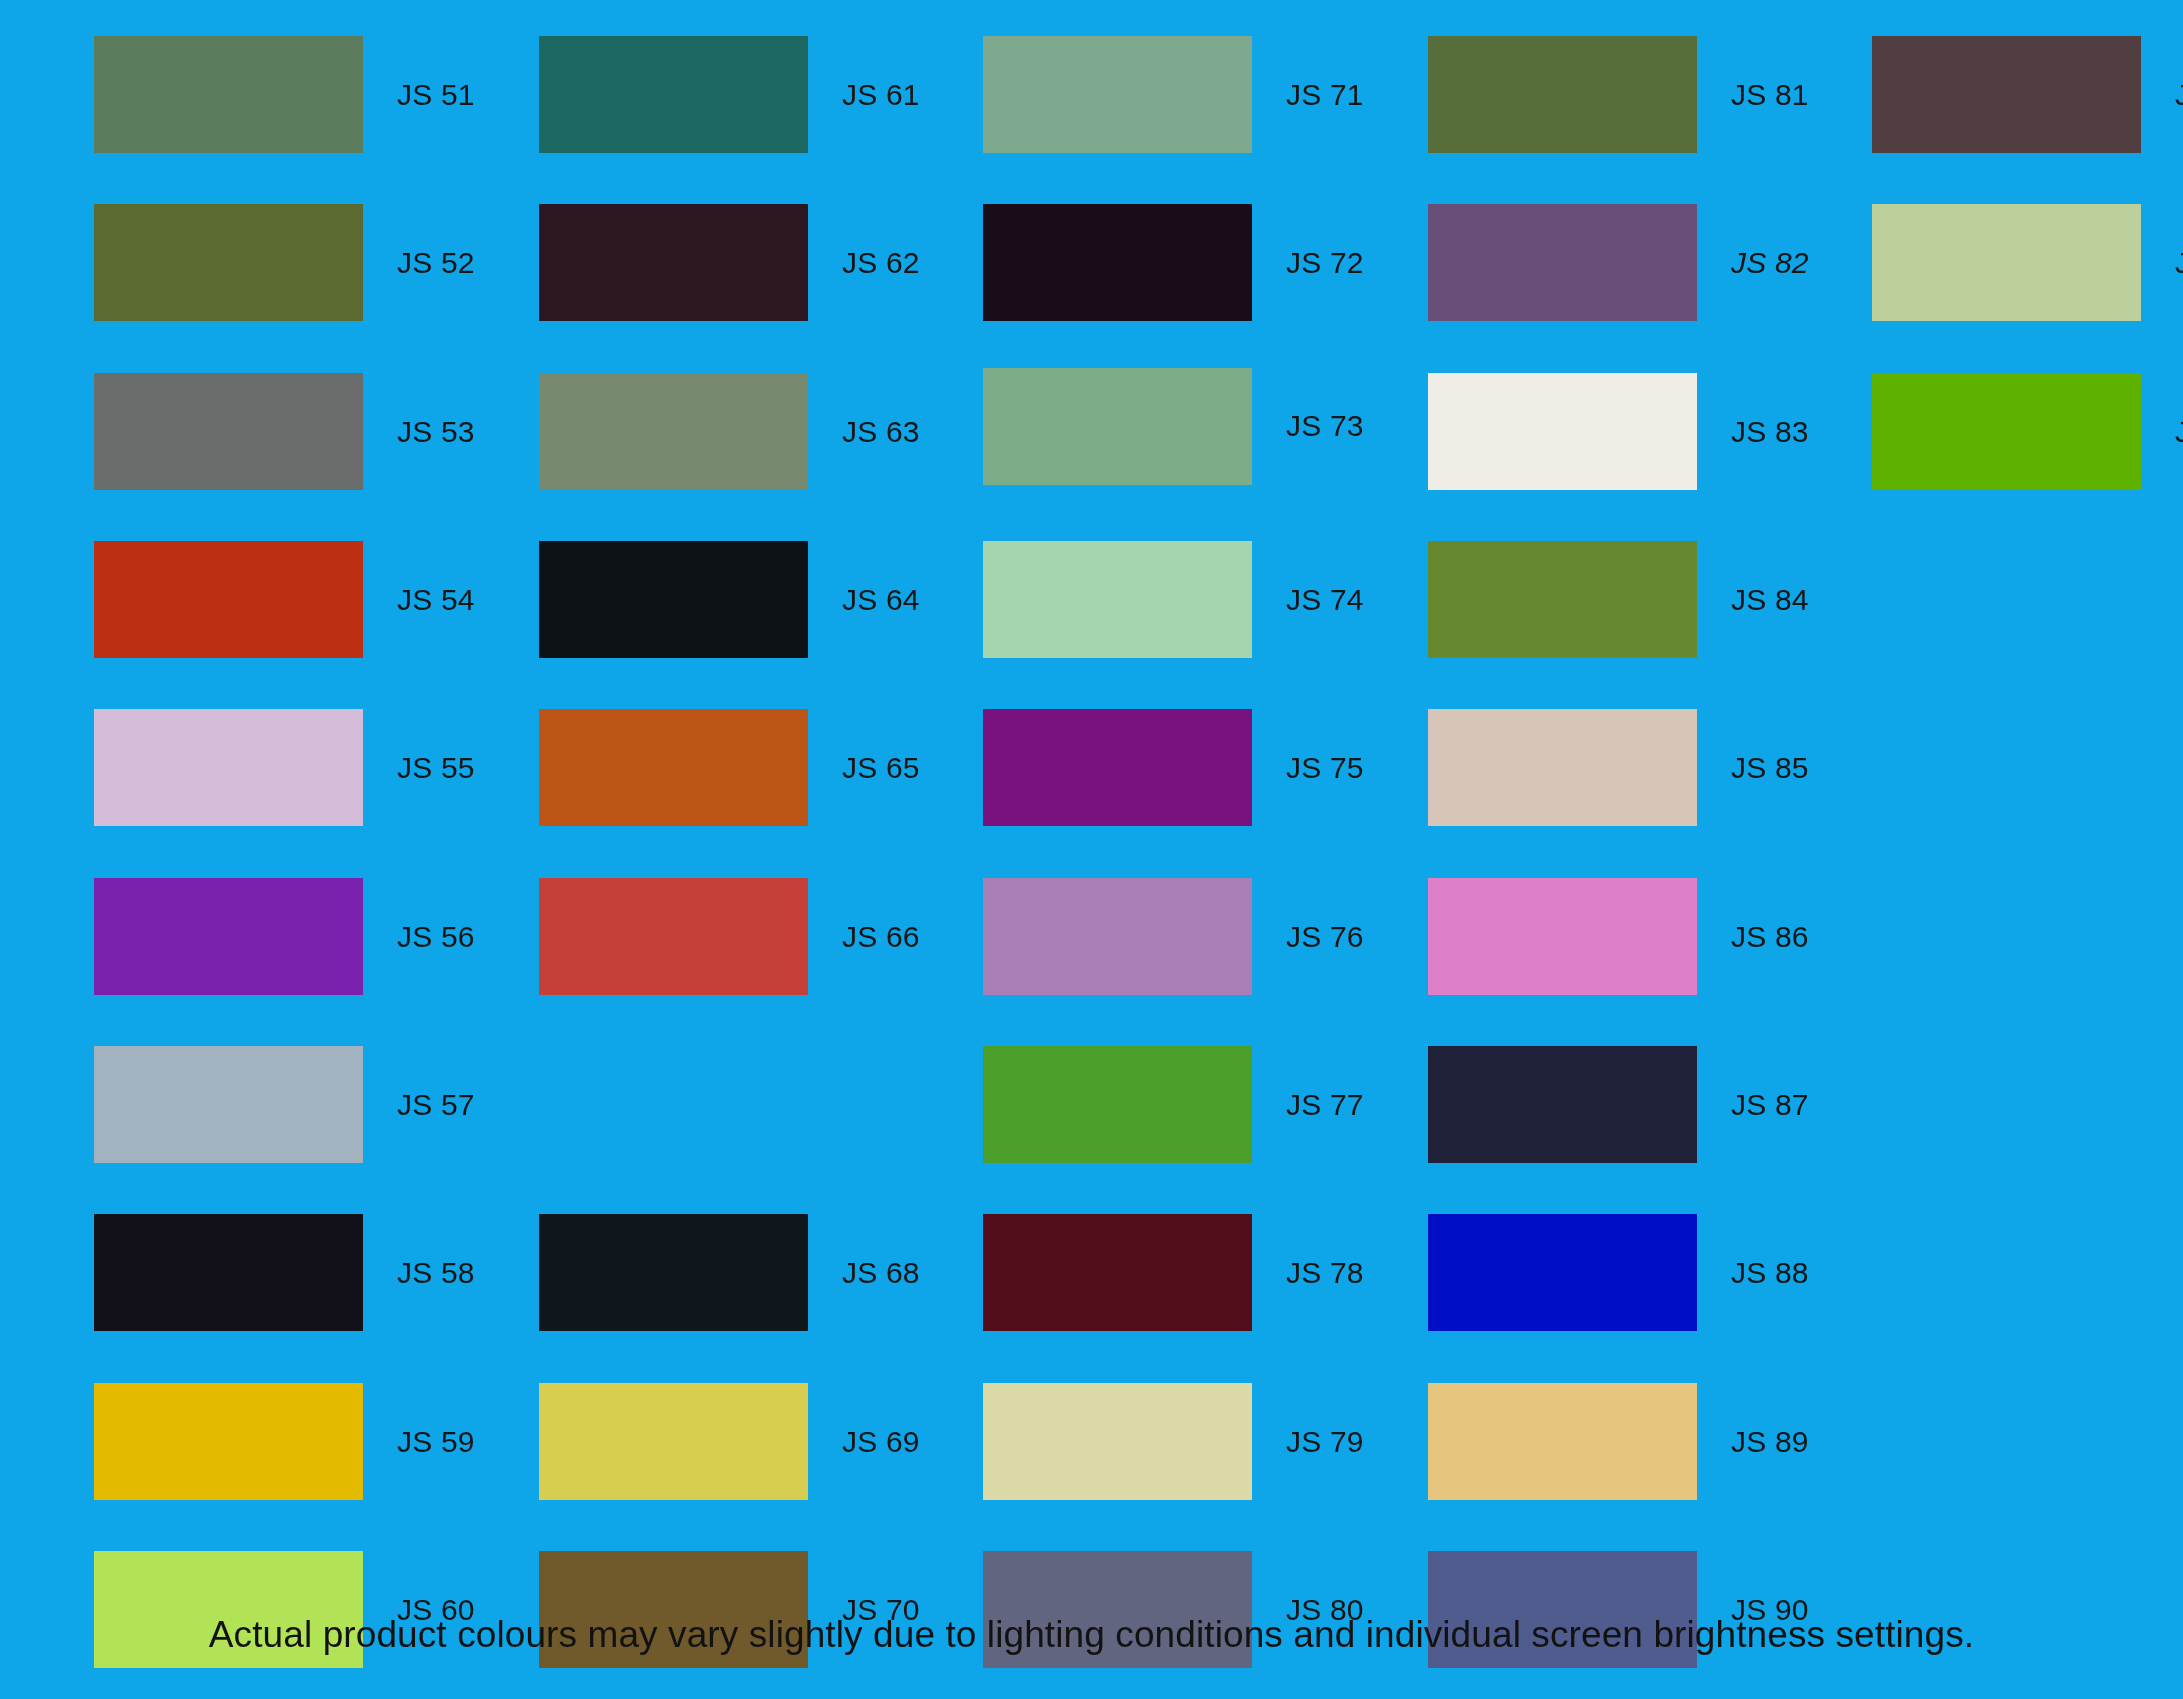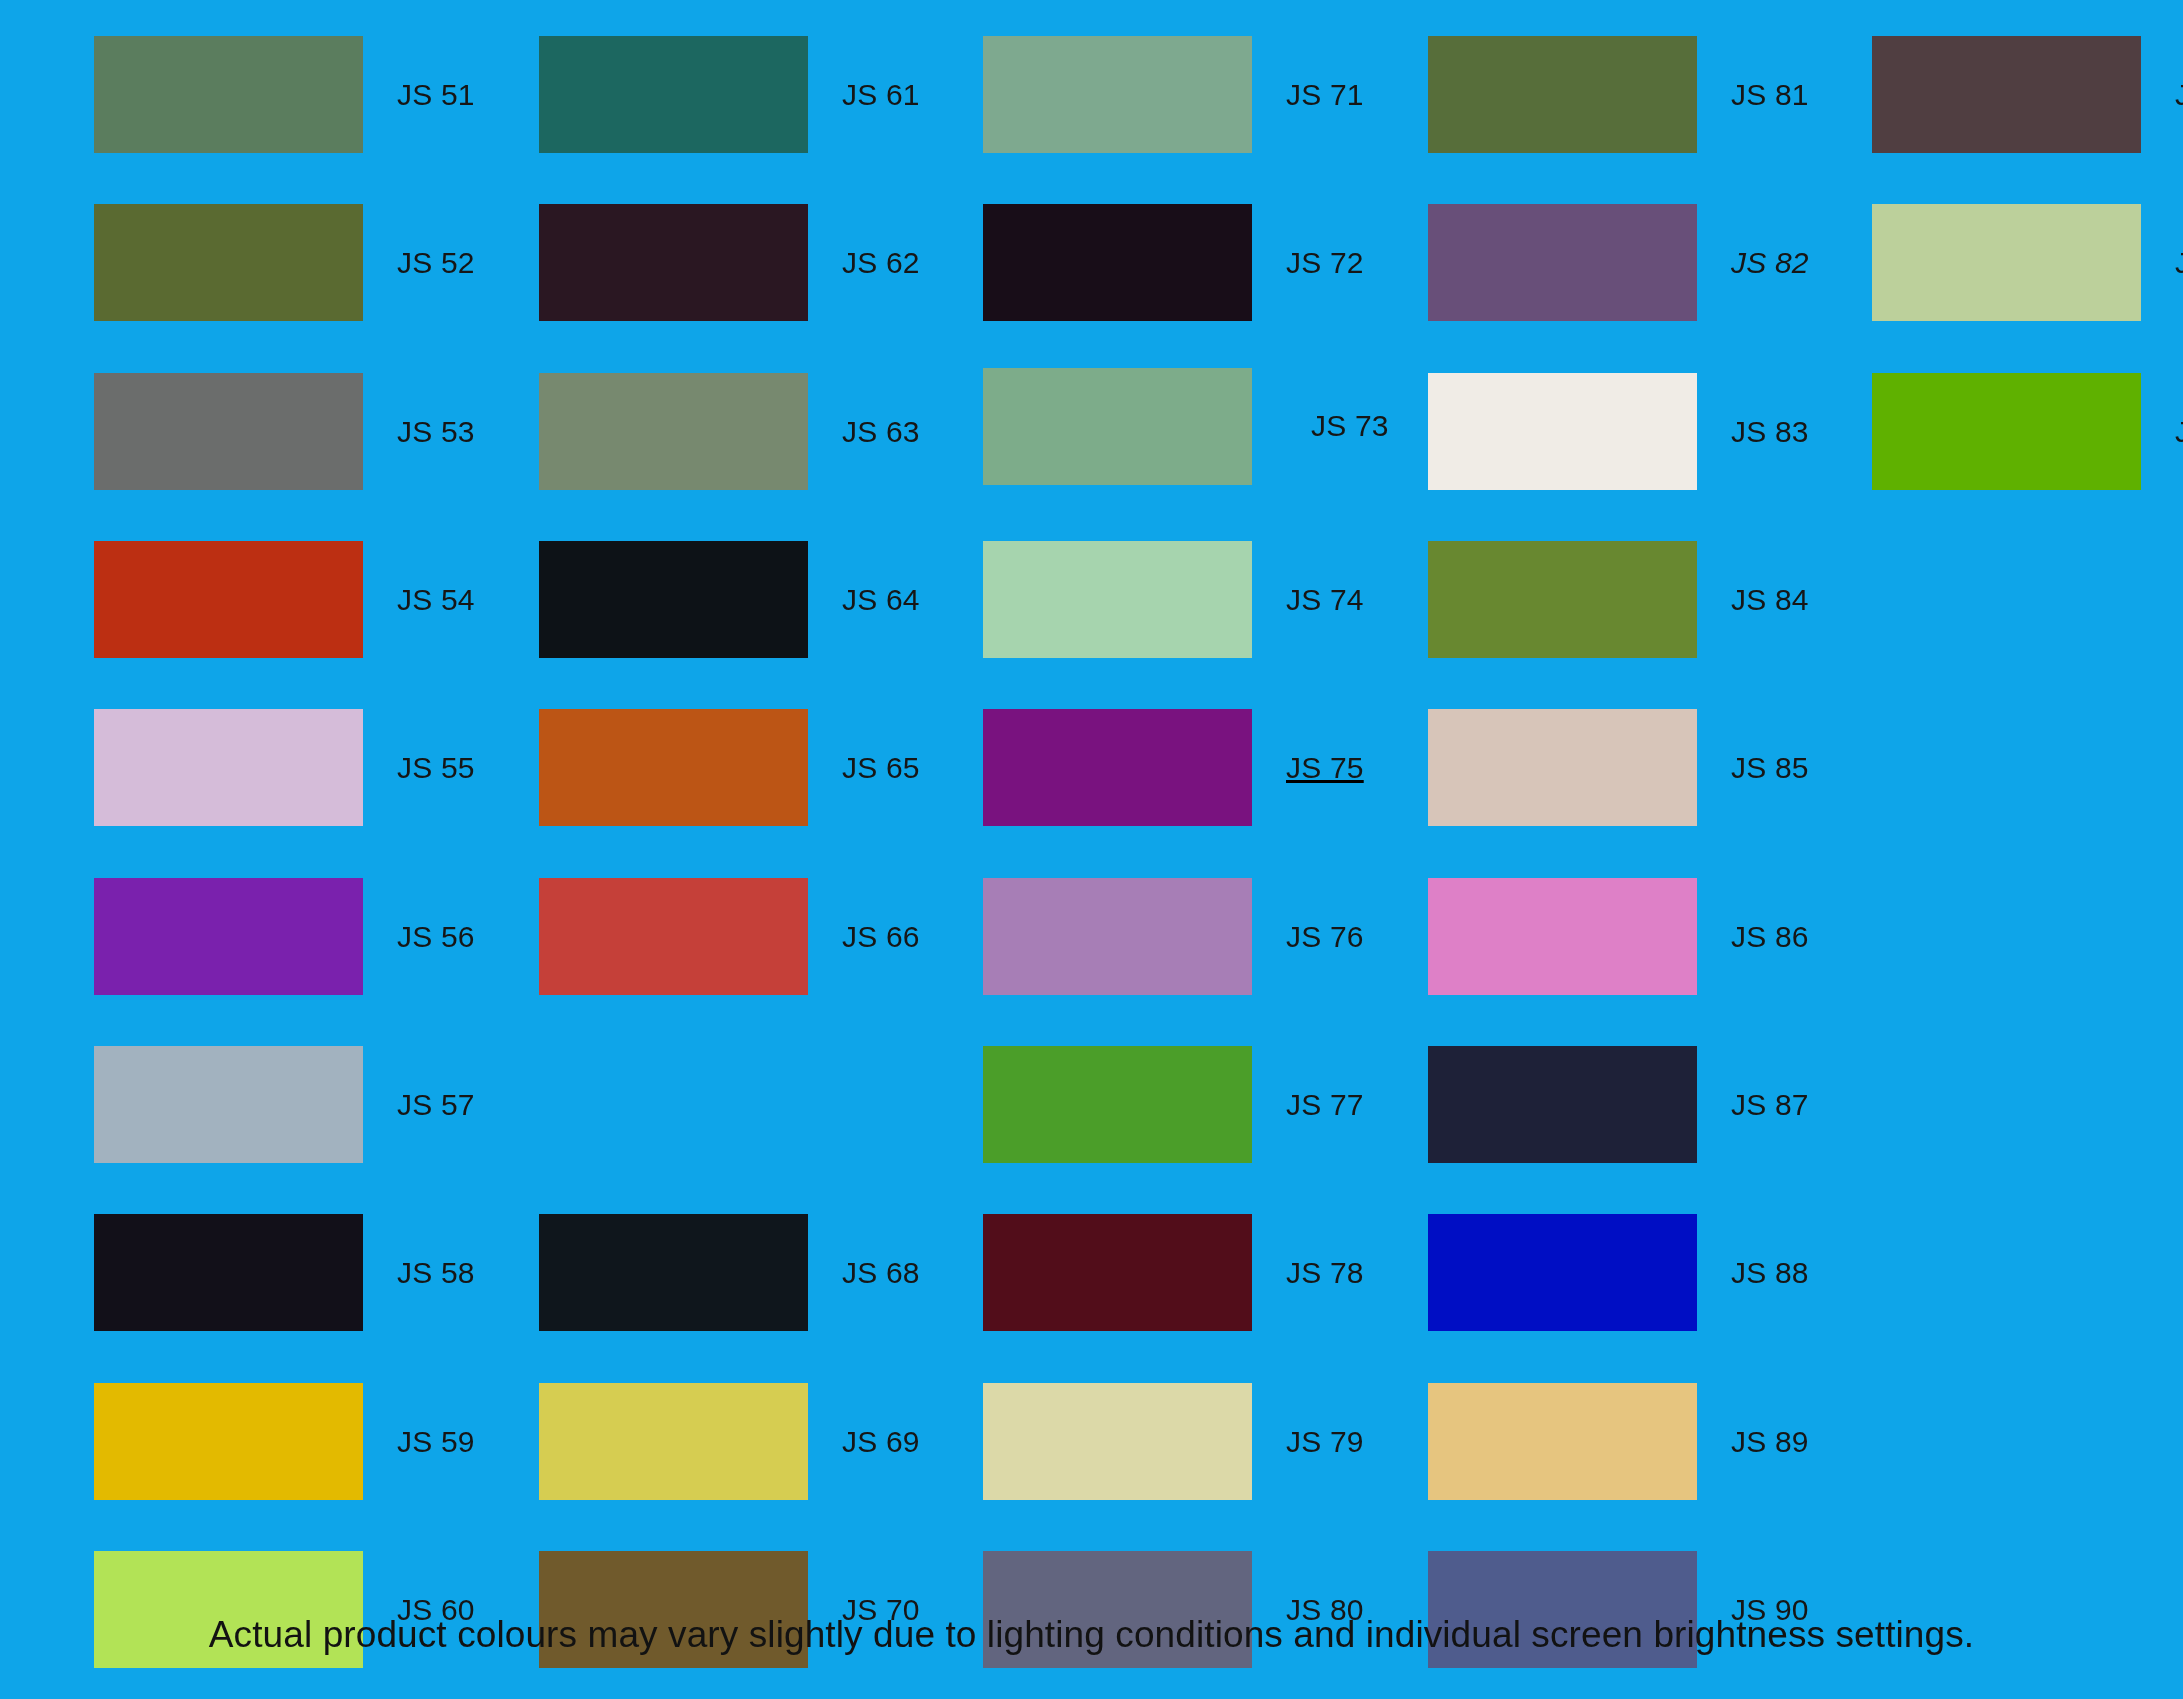--- a/index.html
+++ b/index.html
@@ -149,29 +149,29 @@
         <div class="swatch-label" style="margin-left: 34px;">JS 70</div>
       </div>
       <div class="swatch-cell" style="left: 983px; top: 36px; height: 117px;">
         <div class="swatch-chip" title="#7ea98f" style="width: 269px; height: 117px; background: rgb(126, 169, 143);"></div>
         <div class="swatch-label" style="margin-left: 34px;">JS 71</div>
       </div>
       <div class="swatch-cell" style="left: 983px; top: 204px; height: 117px;">
         <div class="swatch-chip" title="#180d18" style="width: 269px; height: 117px; background: rgb(24, 13, 24);"></div>
         <div class="swatch-label" style="margin-left: 34px;">JS 72</div>
       </div>
-      <div class="swatch-cell" style="left: 983px; top: 373px; height: 106px; gap: 25px;">
+      <div class="swatch-cell" style="left: 983px; top: 373px; height: 106px;">
         <div class="swatch-chip" title="#7dac8a" style="width: 269px; height: 117px; background: rgb(125, 172, 138);"></div>
         <div class="swatch-label" style="margin-left: 34px;">JS 73</div>
       </div>
       <div class="swatch-cell" style="left: 983px; top: 541px; height: 117px;">
         <div class="swatch-chip" title="#a6d4ae" style="width: 269px; height: 117px; background: rgb(166, 212, 174);"></div>
         <div class="swatch-label" style="margin-left: 34px;">JS 74</div>
       </div>
-      <div class="swatch-cell" style="left: 983px; top: 709px; height: 117px; text-decoration: underline;">
+      <div class="swatch-cell" style="left: 983px; top: 709px; height: 117px;">
         <div class="swatch-chip" title="#79127f" style="width: 269px; height: 117px; background: rgb(121, 18, 127);"></div>
         <div class="swatch-label" style="margin-left: 34px;">JS 75</div>
       </div>
       <div class="swatch-cell" style="left: 983px; top: 878px; height: 117px;">
         <div class="swatch-chip" title="#a77eb6" style="width: 269px; height: 117px; background: rgb(167, 126, 182);"></div>
         <div class="swatch-label" style="margin-left: 34px;">JS 76</div>
       </div>
       <div class="swatch-cell" style="left: 983px; top: 1046px; height: 117px;">
         <div class="swatch-chip" title="#4b9e29" style="width: 269px; height: 117px; background: rgb(75, 158, 41);"></div>
         <div class="swatch-label" style="margin-left: 34px;">JS 77</div>

